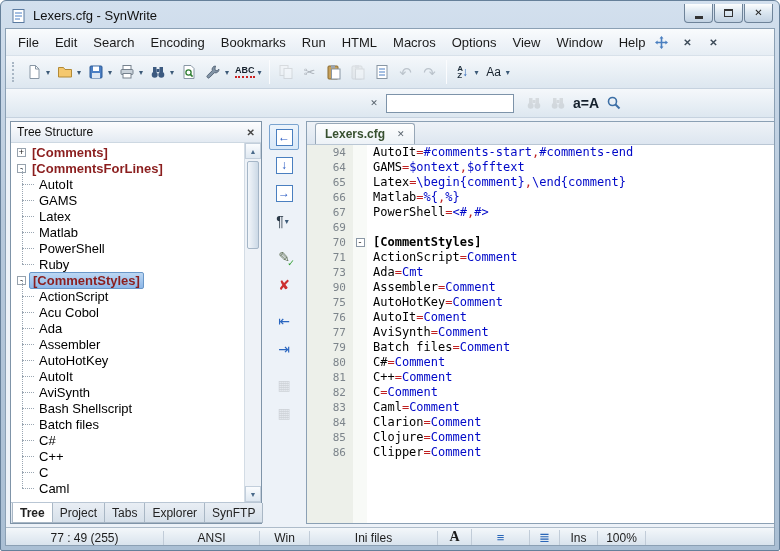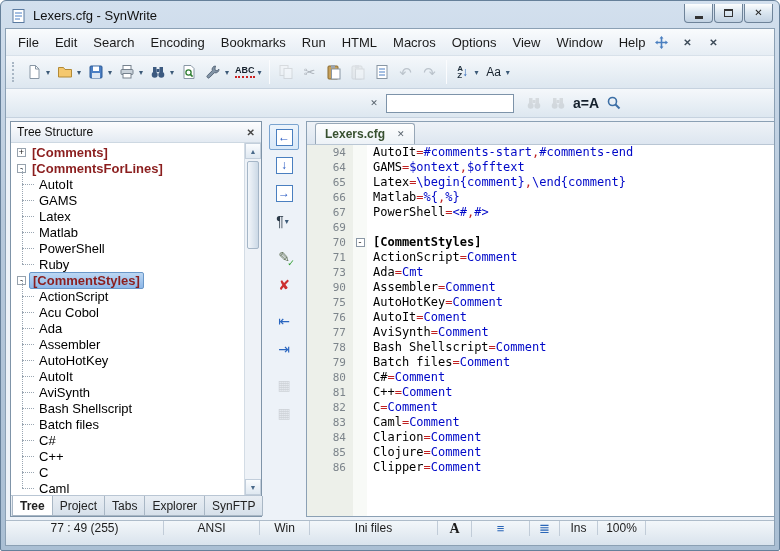--- a/index.html
+++ b/index.html
@@ -100,21 +100,21 @@
   .tclose{font-size:9px;color:#5a646e;font-weight:normal}
   .editor-body{flex:1;overflow:hidden;
     background:linear-gradient(90deg,#edf0ea 0,#edf0ea 46px,#f8faf7 46px,#f8faf7 60px,#fff 60px)}
   .eline{display:flex;height:15px;line-height:15px;font-family:"DejaVu Sans Mono",monospace;font-size:12px}
   .ln{width:46px;flex:none;text-align:right;padding-right:7px;color:#7c848b;font-size:11px}
   .fold{width:14px;flex:none;display:flex;align-items:center;justify-content:center}
   .fbox{width:9px;height:9px;border:1px solid #8a97a5;background:#fff;font-size:9px;line-height:6px;text-align:center;color:#222}
   .ecode{white-space:pre;padding-left:6px}
   .c-k{color:#000}.c-v{color:#0008c8}.c-p{color:#c02020}.c-s{color:#000;font-weight:bold}
   
-  .statusbar{height:25px;display:flex;align-items:flex-start;font-size:12px;color:#1c1c1c;
+  .statusbar{height:18px;display:flex;align-items:flex-end;font-size:12px;color:#1c1c1c;
     background:linear-gradient(#f3f7fa,#d9e3ed);border-top:1px solid #aebcca}
   .scell{display:flex;align-items:center;justify-content:center;padding:0 4px;border-right:1px solid #c1ccd8}
   .sc-caret-position{width:158px}
   .sc-encoding{width:96px}
   .sc-line-ends{width:50px}
   .sc-lexer{width:128px}
   .sc-font-toggle{width:34px;font-family:"Liberation Serif",serif;font-weight:bold;font-size:14px}
   .sc-wrap-toggle{width:58px}
   .sc-nonprint-toggle{width:30px}
   .icon-blue{color:#2a66b8;font-size:13px}
@@ -531,25 +531,20 @@
               <span class="ln">76</span>
               <span class="fold"></span>
               <span class="ecode"><span class="c-k">AutoIt</span><span class="c-p">=</span><span class="c-v">Coment</span></span>
             </div>
             <div class="eline">
               <span class="ln">77</span>
               <span class="fold"></span>
               <span class="ecode"><span class="c-k">AviSynth</span><span class="c-p">=</span><span class="c-v">Comment</span></span>
             </div>
             <div class="eline">
-              <span class="ln">78</span>
-              <span class="fold"></span>
-              <span class="ecode"><span class="c-k">Bash Shellscript</span><span class="c-p">=</span><span class="c-v">Comment</span></span>
-            </div>
-            <div class="eline">
               <span class="ln">79</span>
               <span class="fold"></span>
               <span class="ecode"><span class="c-k">Batch files</span><span class="c-p">=</span><span class="c-v">Comment</span></span>
             </div>
             <div class="eline">
               <span class="ln">80</span>
               <span class="fold"></span>
               <span class="ecode"><span class="c-k">C#</span><span class="c-p">=</span><span class="c-v">Comment</span></span>
             </div>
             <div class="eline">

